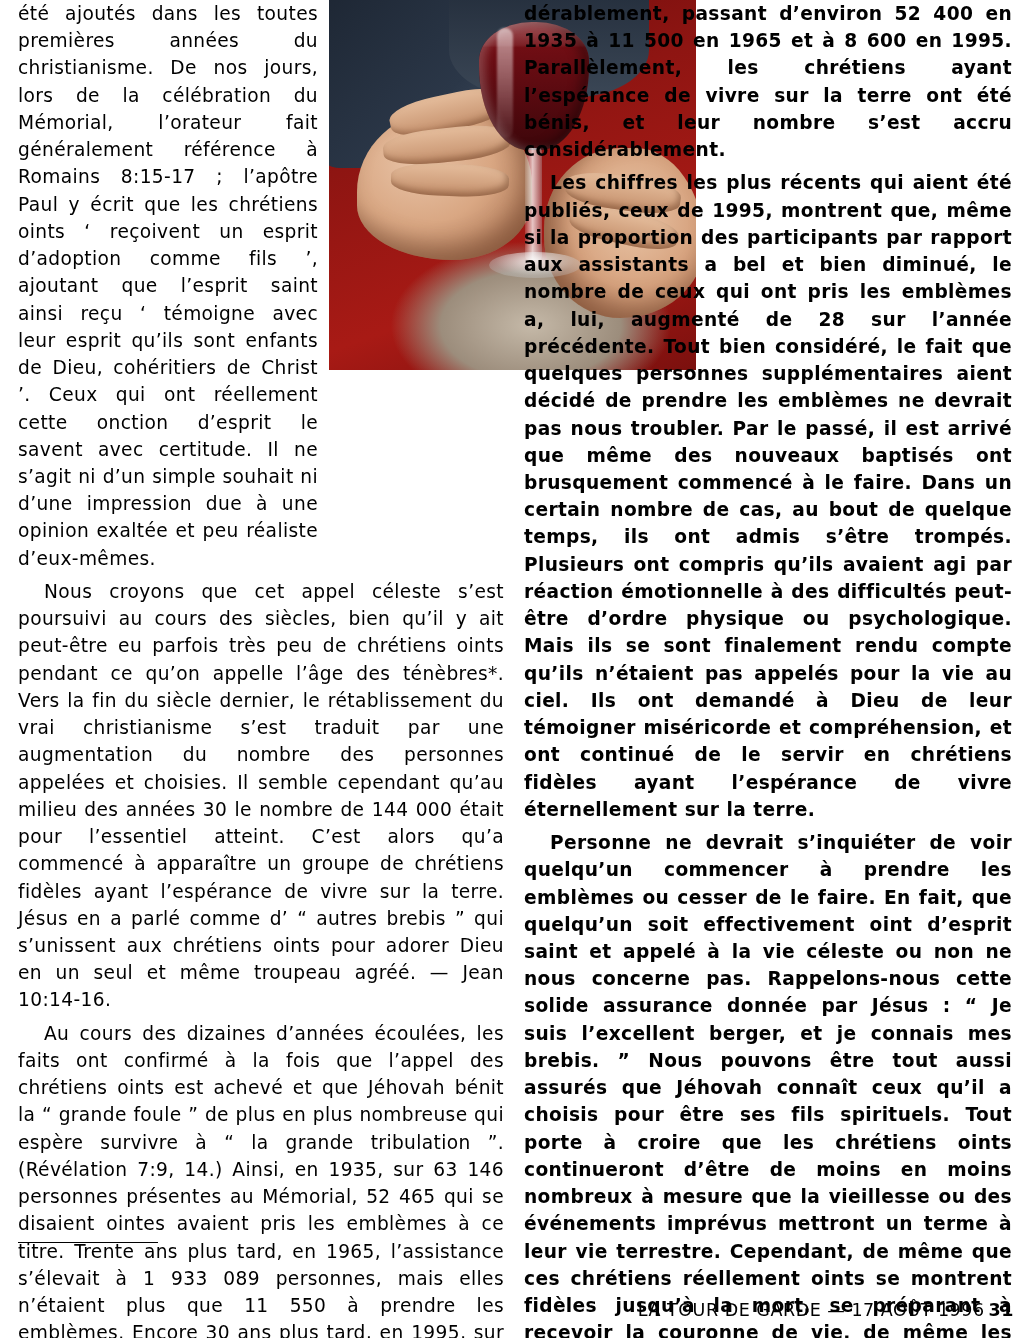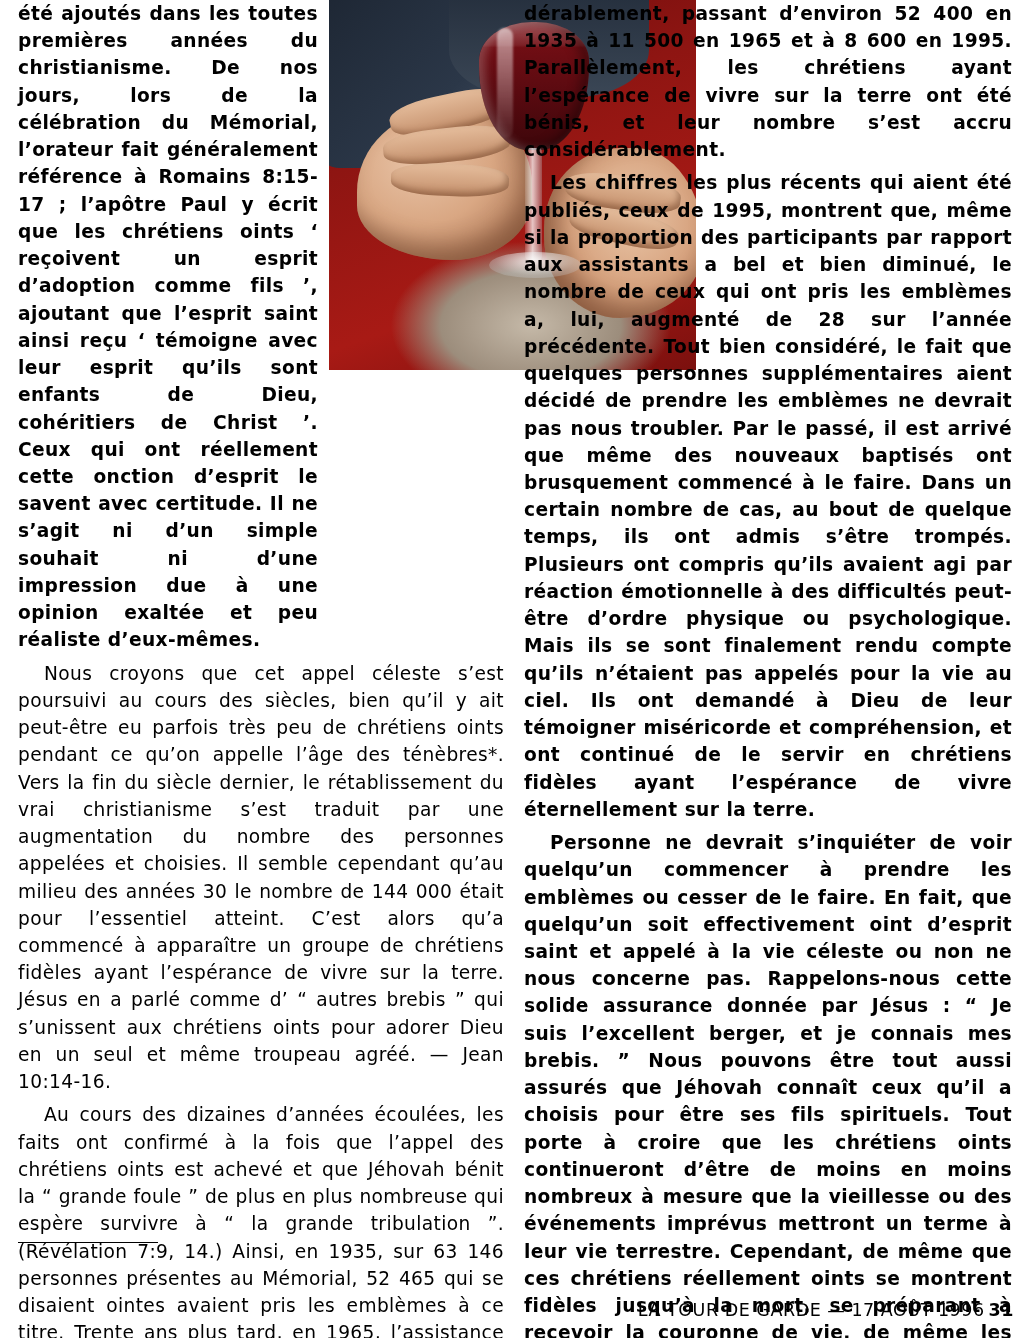--- a/index.html
+++ b/index.html
@@ -37,21 +37,20 @@
   .col-right { left: 524px; width: 488px; font-weight: bold; }
 
   p {
     margin: 0;
     text-indent: 0;
   }
   p.indent { text-indent: 1.4em; margin-top: 6px; }
 
   .first-block {
     width: 300px;           
-    font-weight: bold;
   }
   .rest-block {
     width: 486px;
   }
 
   
   .photo {
     position: absolute;
     left: 329px;
     top: -2px;

